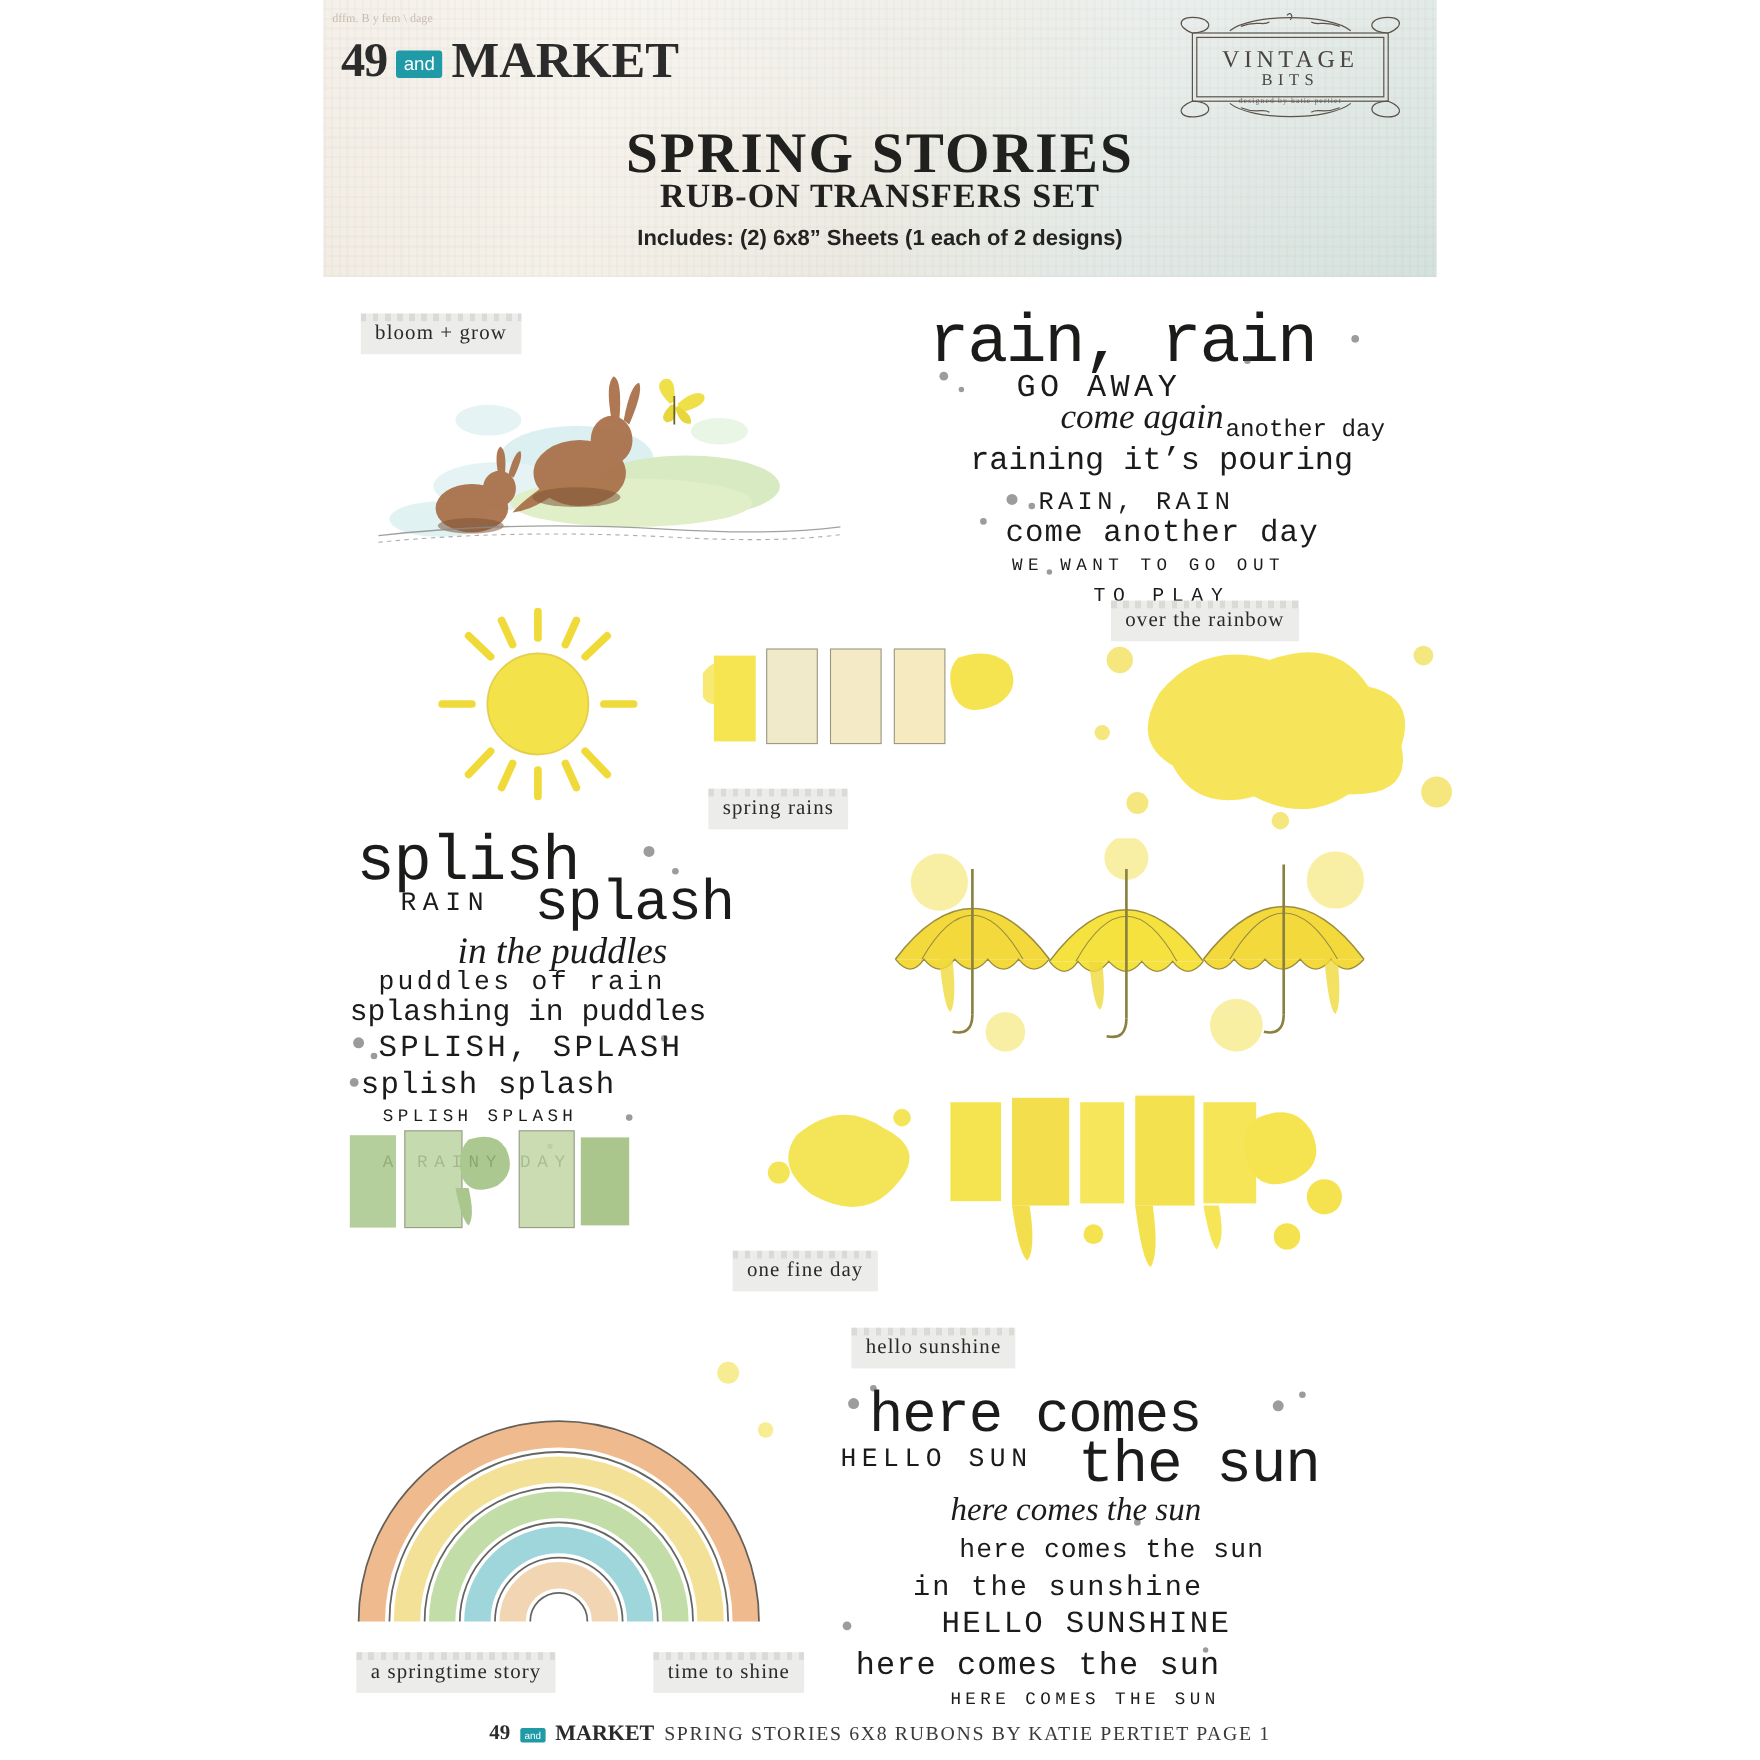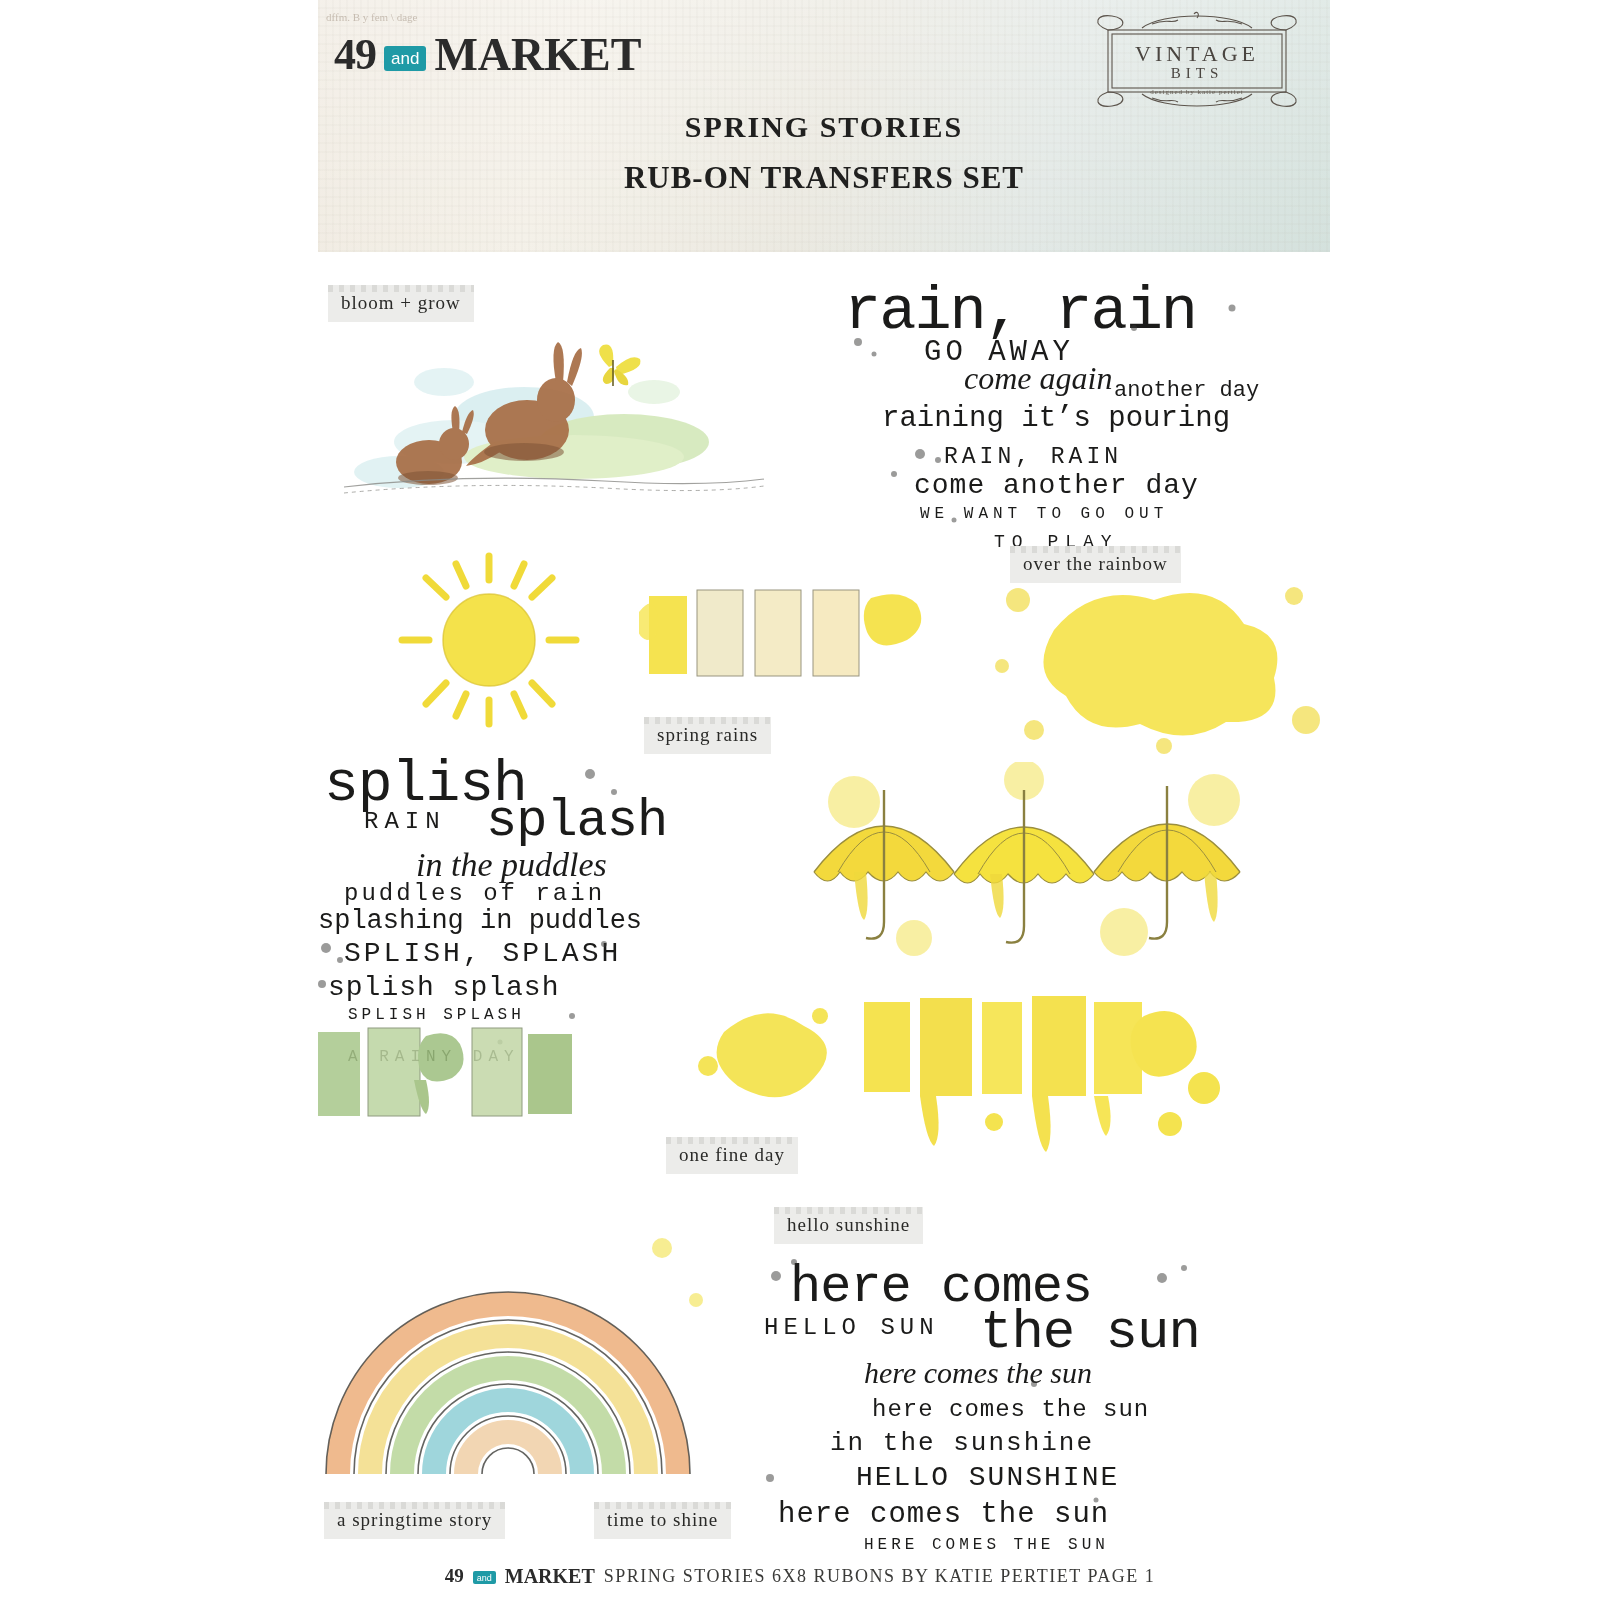--- a/index.html
+++ b/index.html
@@ -6,21 +6,20 @@
   body{width:1600px;height:1600px;overflow:hidden;font-family:"Liberation Serif",serif;}
   .page{position:relative;width:1600px;height:1600px;background:#ffffff;}
 
   
   .header{
     position:absolute;left:294px;top:0;width:1012px;height:252px;
     background:
       linear-gradient(180deg,rgba(255,255,255,.35),rgba(255,255,255,.1)),
       linear-gradient(105deg,#efe9df 0%,#f3efe6 25%,#e9e7de 50%,#dfe6e3 72%,#cfded9 100%);
     overflow:hidden;
-    margin-left:24px;
   }
   .header:before{
     content:"";position:absolute;inset:0;
     background:
       repeating-linear-gradient(90deg,rgba(160,150,135,.05) 0 2px,rgba(255,255,255,0) 2px 7px),
       repeating-linear-gradient(0deg,rgba(160,150,135,.05) 0 2px,rgba(255,255,255,0) 2px 9px);
     opacity:.8;
   }
   .hdr-ghost{
     position:absolute;left:8px;top:6px;width:120px;color:#b9ada0;font-size:11px;
@@ -37,21 +36,21 @@
   .vintage-badge{position:absolute;right:18px;top:8px;width:230px;height:120px;text-align:center;}
   .vintage-badge .vb-title{
     font-family:"Liberation Serif",serif;font-size:22px;letter-spacing:4px;color:#4a4540;line-height:1.05;
     margin-top:34px;
   }
   .vintage-badge .vb-sub{font-family:"Liberation Serif",serif;font-size:15px;letter-spacing:5px;color:#4a4540;}
   .vintage-badge .vb-credit{font-family:"Liberation Serif",serif;font-size:7px;letter-spacing:1px;color:#6b635a;margin-top:6px;}
 
   .hdr-title{
     position:absolute;left:0;right:0;top:110px;text-align:center;
-    font-family:"Liberation Serif",serif;font-weight:700;font-size:30px;letter-spacing:2px;color:#20201f;
+    font-family:"Liberation Serif",serif;font-weight:700;font-size:52px;letter-spacing:2px;color:#20201f;
   }
   .hdr-sub{
     position:absolute;left:0;right:0;top:160px;text-align:center;
     font-family:"Liberation Serif",serif;font-weight:700;font-size:31px;letter-spacing:1px;color:#20201f;
   }
   .hdr-inc{
     position:absolute;left:0;right:0;top:206px;text-align:center;
     font-family:"Liberation Sans",sans-serif;font-weight:700;font-size:20px;color:#232322;
   }
 
@@ -123,20 +122,21 @@
           <path d="M112,6 C115,2 118,6 115,10"></path>
         </g>
       </svg>
       <div class="vb-title">VINTAGE</div>
       <div class="vb-sub">BITS</div>
       <div class="vb-credit">designed by katie pertiet</div>
     </div>
 
     <div class="hdr-title">SPRING STORIES</div>
     <div class="hdr-sub">RUB-ON TRANSFERS SET</div>
+    <div class="hdr-inc">Includes: (2) 6x8” Sheets (1 each of 2 designs)</div>
   </div>
 
   <div class="sheet">
 
     <div class="chip" style="left:34px;top:33px;">bloom + grow</div>
 
     <div style="position:absolute;left:30px;top:70px;width:450px;height:200px;">
       <svg width="450" height="200" viewBox="0 0 450 200">
         <g opacity=".55">
           <ellipse cx="200" cy="95" rx="70" ry="30" fill="#bfe2e6"></ellipse>

